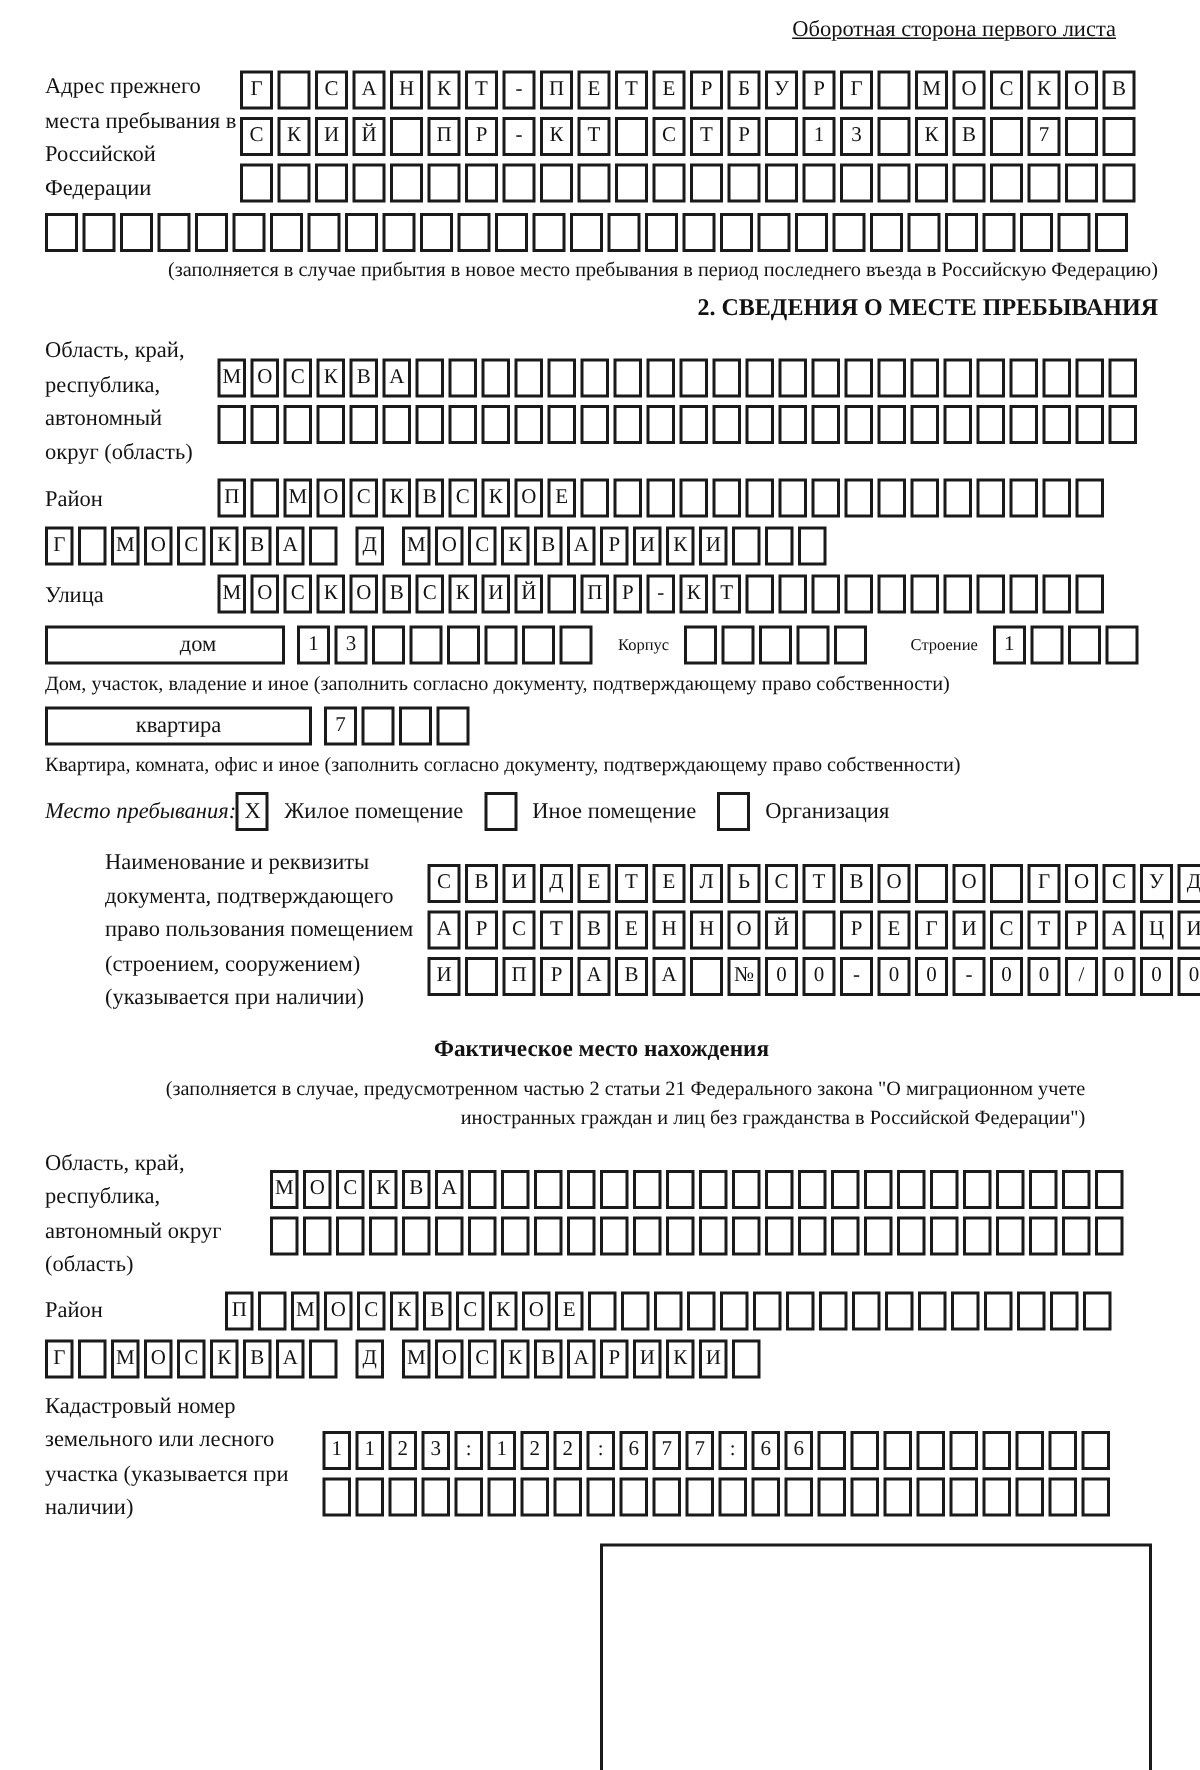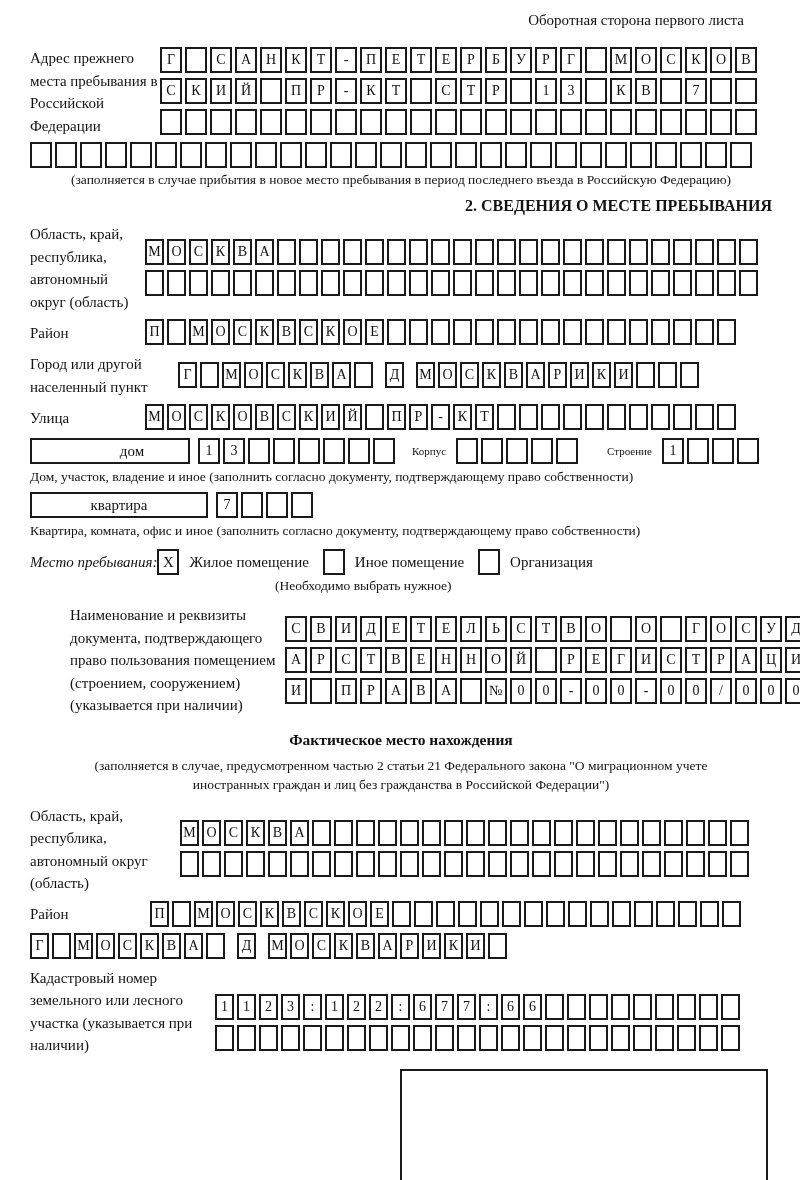--- a/index.html
+++ b/index.html
@@ -5,21 +5,21 @@
   * { box-sizing: border-box; }
   html, body { margin: 0; padding: 0; }
   body {
     width: 800px; height: 1180px;
     background: #ffffff;
     color: #121212;
     font-family: "Liberation Serif", "DejaVu Serif", serif;
   }
   .page { width: 800px; height: 1180px; padding: 12px 28px 0 30px; overflow: hidden; }
 
-  .corner-note { text-align: right; font-size: 15px; padding-right: 28px; }
+  .corner-note { text-align: right; font-size: 15px; padding-right: 28px; text-decoration: underline; }
 
   .field { display: flex; align-items: center; margin-top: 6px; }
   .field .label { font-size: 15px; line-height: 1.5; flex: 0 0 auto; padding-top: 2px; }
 
   .cellrow { display: flex; flex-wrap: nowrap; }
   .stack .cellrow + .cellrow { margin-top: 5px; }
   .cell {
     flex: 0 0 auto;
     width: 19px; height: 26px;
     border: 2px solid #1a1a1a;
@@ -28,21 +28,21 @@
     font-size: 14px; line-height: 22px;
     background: #fff;
   }
   .lg .cell { width: 22px; }
   .gap { flex: 0 0 auto; width: 9px; }
 
   .w130 { width: 130px; } .w115 { width: 115px; } .w148 { width: 148px; }
   .w200 { width: 200px; } .w215 { width: 215px; } .w150 { width: 150px; }
   .w120 { width: 120px; } .w185 { width: 185px; }
 
-  .center-note { text-align: center; font-size: 13.5px; margin-top: 4px; }
+  .center-note { text-align: right; font-size: 13.5px; margin-top: 4px; }
   .left-note { font-size: 13.5px; margin-top: 5px; }
   .section-title { text-align: right; font-weight: bold; font-size: 16px; margin: 9px 0 6px 0; }
 
   .boxed-label {
     border: 2px solid #1a1a1a; height: 26px;
     text-align: center; font-size: 15px; line-height: 22px;
     flex: 0 0 auto; margin-right: 8px;
   }
   .dom-box { width: 160px; padding-left: 44px; }
   .kv-box { width: 178px; }
@@ -51,21 +51,21 @@
   .mesto-row { display: flex; align-items: center; margin-top: 10px; font-size: 15px; }
   .checkbox {
     width: 22px; height: 26px; border: 2px solid #1a1a1a;
     text-align: center; font-size: 15px; line-height: 22px;
     flex: 0 0 auto; background: #fff;
   }
   .mesto-row .opt-label { margin: 0 14px 0 10px; }
   .mesto-note { font-size: 13.5px; margin: 3px 0 0 245px; }
 
   .fact-title { text-align: center; font-weight: bold; font-size: 15.5px; margin-top: 14px; }
-  .fact-note { text-align: center; font-size: 13.5px; max-width: 645px; margin: 7px auto 0 auto; line-height: 1.45; }
+  .fact-note { text-align: right; font-size: 13.5px; max-width: 645px; margin: 7px auto 0 auto; line-height: 1.45; }
 
   .stamp-area { margin: 12px 0 0 370px; width: 372px; }
   .stamp-box { width: 368px; height: 180px; border: 2px solid #1a1a1a; background: #fff; }
 
   .mt22 { margin-top: 24px; }
 </style>
 </head>
 <body>
 
 <div class="page">
@@ -283,21 +283,20 @@
         <span class="cell"></span>
         <span class="cell"></span>
         <span class="cell"></span>
         <span class="cell"></span>
         <span class="cell"></span>
         <span class="cell"></span>
       </div>
   </div>
 
   <div class="field">
-    <div class="label w148">Город или другой населенный пункт</div>
     <div class="cellrow">
         <span class="cell">Г</span>
         <span class="cell"></span>
         <span class="cell">М</span>
         <span class="cell">О</span>
         <span class="cell">С</span>
         <span class="cell">К</span>
         <span class="cell">В</span>
         <span class="cell">А</span>
         <span class="cell"></span>
@@ -396,21 +395,20 @@
 
   <div class="mesto-row">
     <span style="font-style:italic;">Место пребывания:</span>
     <span class="checkbox">X</span>
     <span class="opt-label">Жилое помещение</span>
     <span class="checkbox"></span>
     <span class="opt-label">Иное помещение</span>
     <span class="checkbox"></span>
     <span class="opt-label">Организация</span>
   </div>
-  <div class="mesto-note">(Необходимо выбрать нужное)</div>
 
   <div class="field" style="margin-top:8px;margin-left:40px;">
     <div class="label w215">Наименование и реквизиты документа, подтверждающего право пользования помещением (строением, сооружением) (указывается при наличии)</div>
     <div class="stack" style="padding-top:2px;">
       <div class="cellrow lg">
           <span class="cell">С</span>
           <span class="cell">В</span>
           <span class="cell">И</span>
           <span class="cell">Д</span>
           <span class="cell">Е</span>

